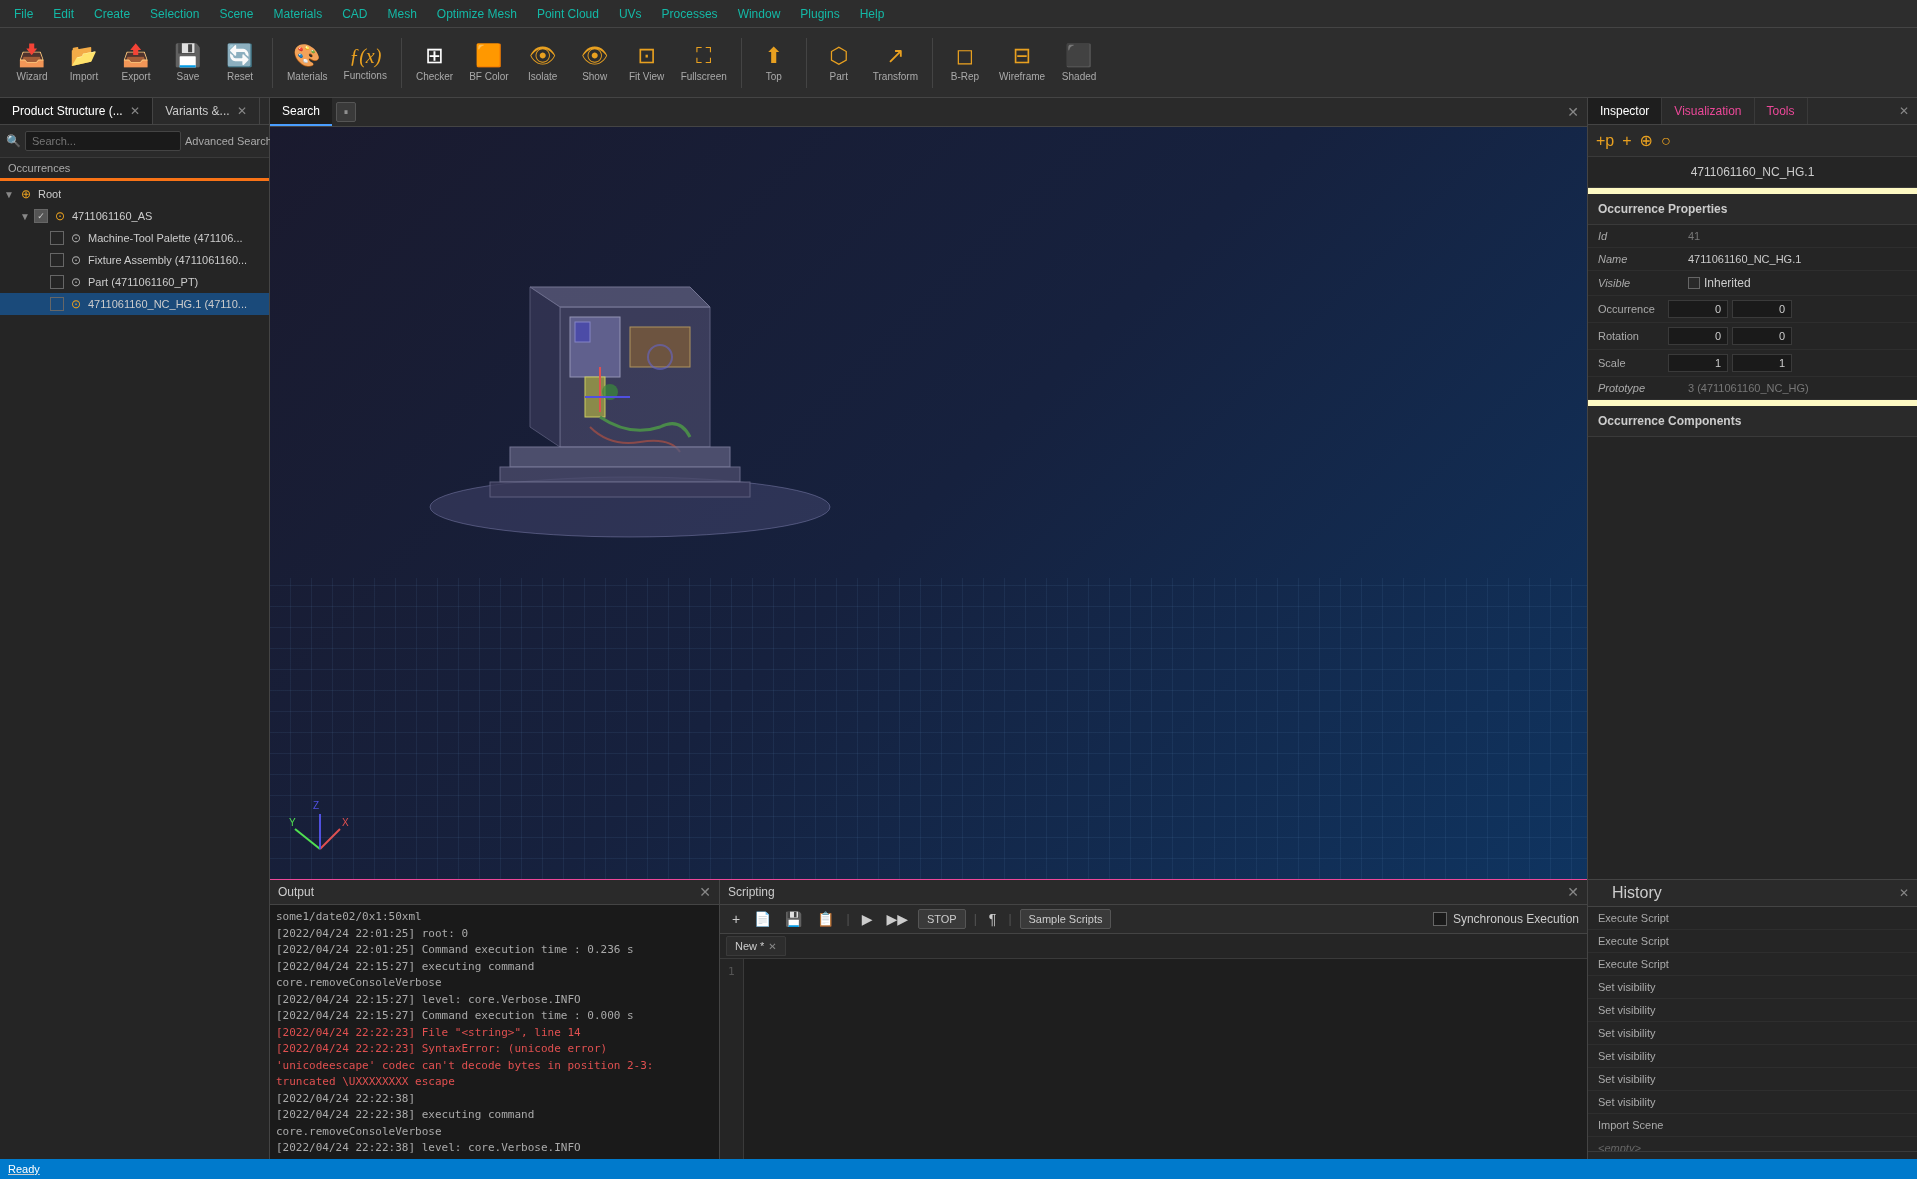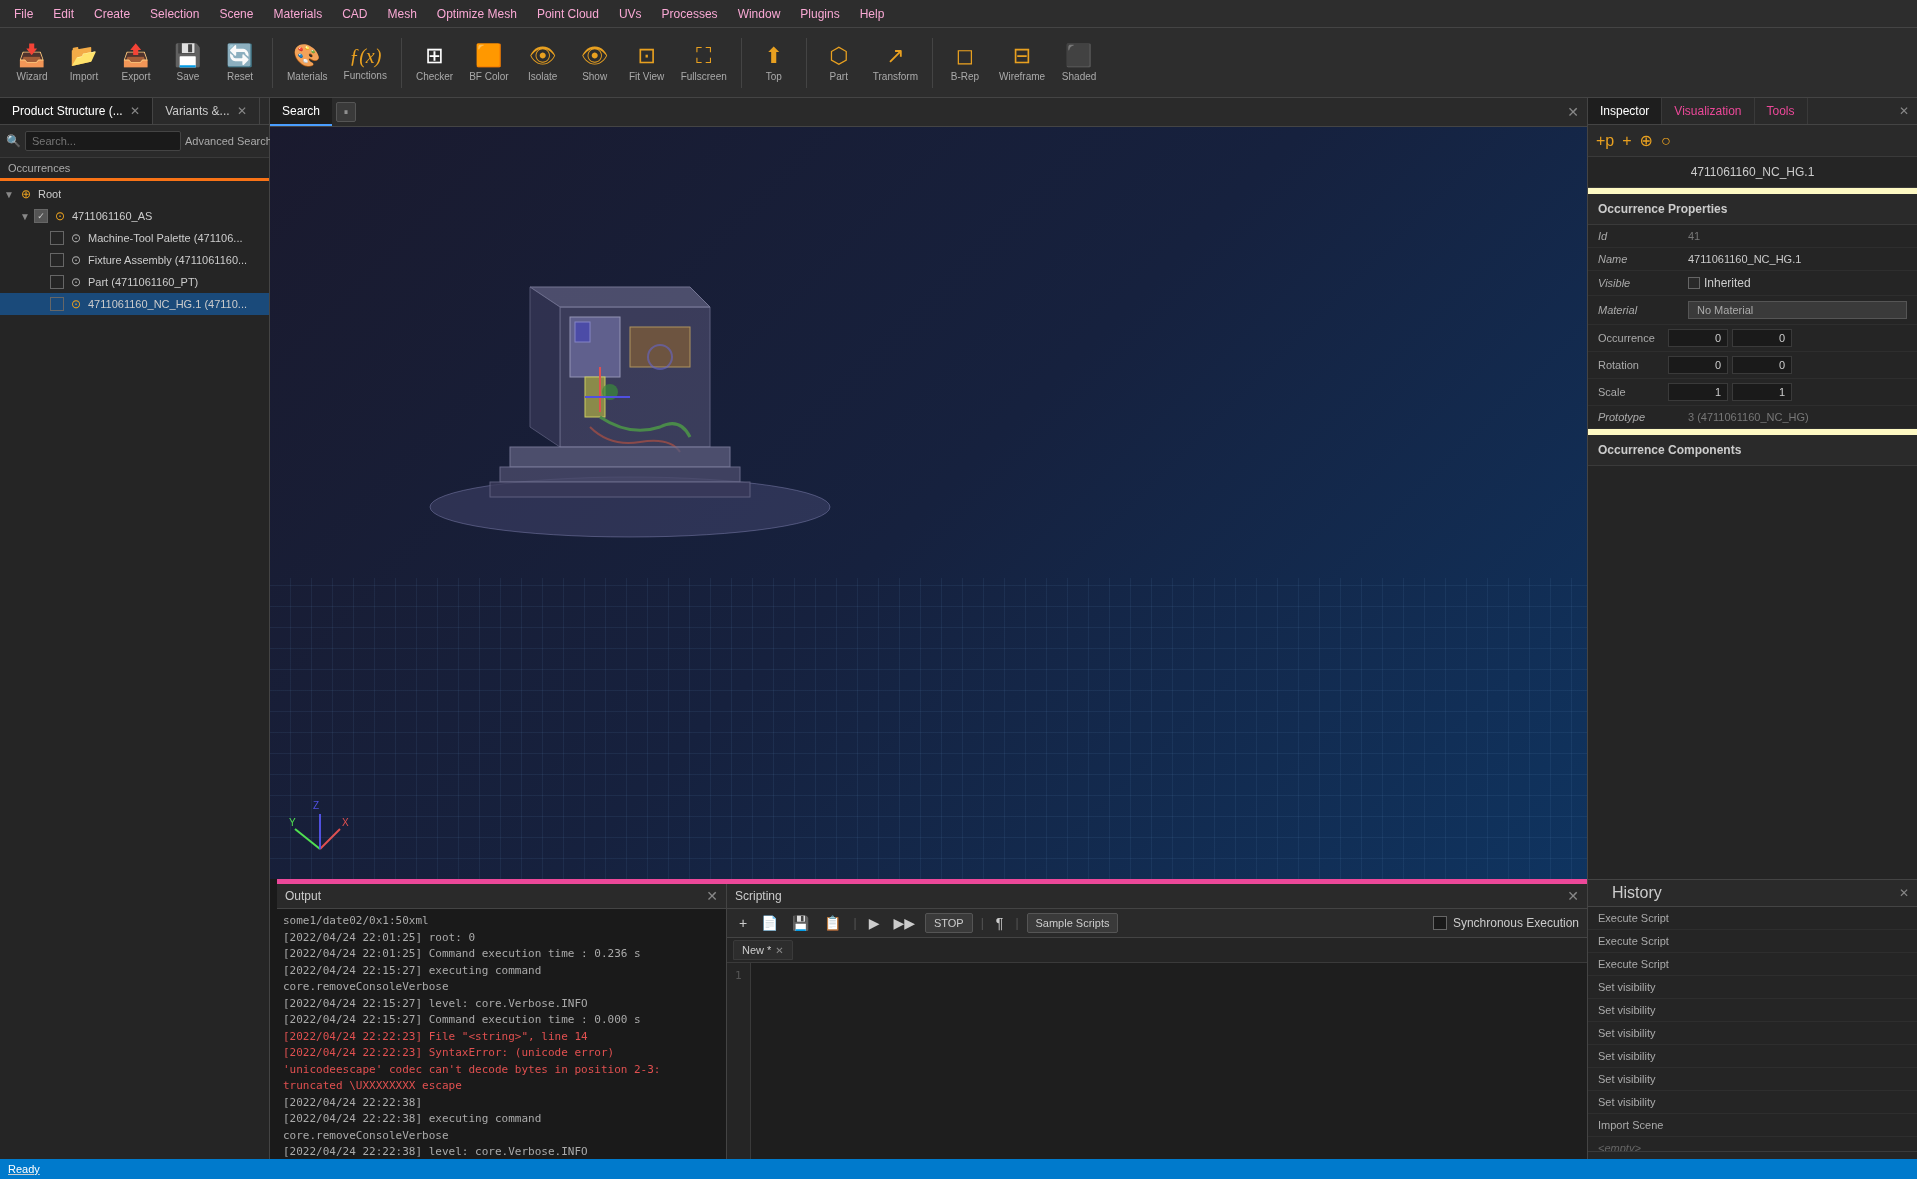--- a/index.html
+++ b/index.html
@@ -1,20 +1,20 @@
 <!DOCTYPE html>
 <html><head>
   <meta charset="utf-8">
   <style>
     * { box-sizing: border-box; margin: 0; padding: 0; }
     body { background: #1e1e1e; color: #ccc; font-family: 'Segoe UI', Arial, sans-serif; font-size: 12px; overflow: hidden; width: 1917px; height: 1179px; }
 
     
     #menu-bar { background: #2d2d2d; height: 28px; display: flex; align-items: center; padding: 0 4px; border-bottom: 1px solid #444; }
-    .menu-item { padding: 4px 10px; color: #f9a8d4; cursor: pointer; font-size: 12px; }
+    .menu-item { padding: 4px 10px; color: #14b8a6; cursor: pointer; font-size: 12px; }
 
     
     #toolbar { background: #2d2d2d; height: 70px; display: flex; align-items: center; padding: 0 8px; border-bottom: 1px solid #444; gap: 4px; }
     .toolbar-group { display: flex; flex-direction: column; align-items: center; justify-content: center; padding: 4px 6px; cursor: pointer; min-width: 48px; }
     .toolbar-icon { font-size: 22px; color: #e8a020; margin-bottom: 2px; }
     .toolbar-icon.white { color: #fff; }
     .toolbar-icon.yellow { color: #f0c040; }
     .toolbar-label { font-size: 10px; color: #aaa; white-space: nowrap; }
     .toolbar-sep { width: 1px; height: 50px; background: #444; margin: 0 4px; }
 
@@ -48,21 +48,21 @@
     .viewer-tab { padding: 6px 12px; color: #ccc; cursor: pointer; font-size: 12px; }
     .viewer-tab.active { background: #1e1e1e; color: #fff; border-bottom: 2px solid #4a9eff; }
     .viewer-pause-btn { width: 20px; height: 20px; background: #3a3a3a; border: 1px solid #555; color: #aaa; font-size: 9px; cursor: pointer; display: flex; align-items: center; justify-content: center; margin-left: 4px; border-radius: 2px; }
     .viewer-close { margin-left: auto; margin-right: 8px; color: #888; cursor: pointer; font-size: 14px; }
     .viewer-stats { position: absolute; top: 8px; left: 8px; font-size: 11px; color: #aaa; line-height: 1.6; }
     .viewer-stats table { border-collapse: collapse; }
     .viewer-stats td { padding: 0 4px 0 0; }
     .fps-info { position: absolute; top: 8px; right: 8px; text-align: right; font-size: 11px; color: #aaa; line-height: 1.6; }
 
     
-    #bottom-panel { height: 300px; display: flex; border-top: 5px solid #ec4899; margin-left: 7px; }
+    #bottom-panel { height: 300px; display: flex; border-top: 1px solid #ec4899; }
     #output-panel { width: 450px; background: #1a1a1a; border-right: 1px solid #444; display: flex; flex-direction: column; }
     #scripting-panel { flex: 1; background: #1e1e1e; display: flex; flex-direction: column; }
     .bottom-panel-header { display: flex; align-items: center; background: #2a2a2a; border-bottom: 1px solid #444; padding: 4px 8px; }
     .bottom-panel-title { font-size: 12px; color: #ccc; flex: 1; }
     .bottom-panel-close { color: #888; cursor: pointer; font-size: 14px; }
     .output-content { flex: 1; overflow-y: auto; padding: 4px 6px; font-size: 11px; font-family: monospace; line-height: 1.5; }
     .output-line { color: #aaa; }
     .output-line.error { color: #e05050; }
     .scripting-toolbar { display: flex; align-items: center; padding: 4px 8px; background: #2a2a2a; border-bottom: 1px solid #444; gap: 6px; }
     .script-btn { background: #3a3a3a; border: 1px solid #555; color: #ccc; padding: 3px 8px; cursor: pointer; font-size: 11px; border-radius: 2px; }
@@ -492,24 +492,20 @@
         <span class="property-label">Name</span>
         <span class="property-value">4711061160_NC_HG.1</span>
       </div>
       <div class="property-row">
         <span class="property-label">Visible</span>
         <div class="inherited-check">
           <div class="check-box"></div>
           <span>Inherited</span>
         </div>
       </div>
-      <div class="property-row">
-        <span class="property-label">Material</span>
-        <button class="material-btn">No Material</button>
-      </div>
 
       <div class="transform-row">
         <span class="transform-label">Occurrence</span>
         <div class="transform-fields">
           <input type="text" class="transform-field" value="0" style="">
           <input type="text" class="transform-field" value="0" style="">
         </div>
       </div>
       <div class="transform-row">
         <span class="transform-label">Rotation</span>

